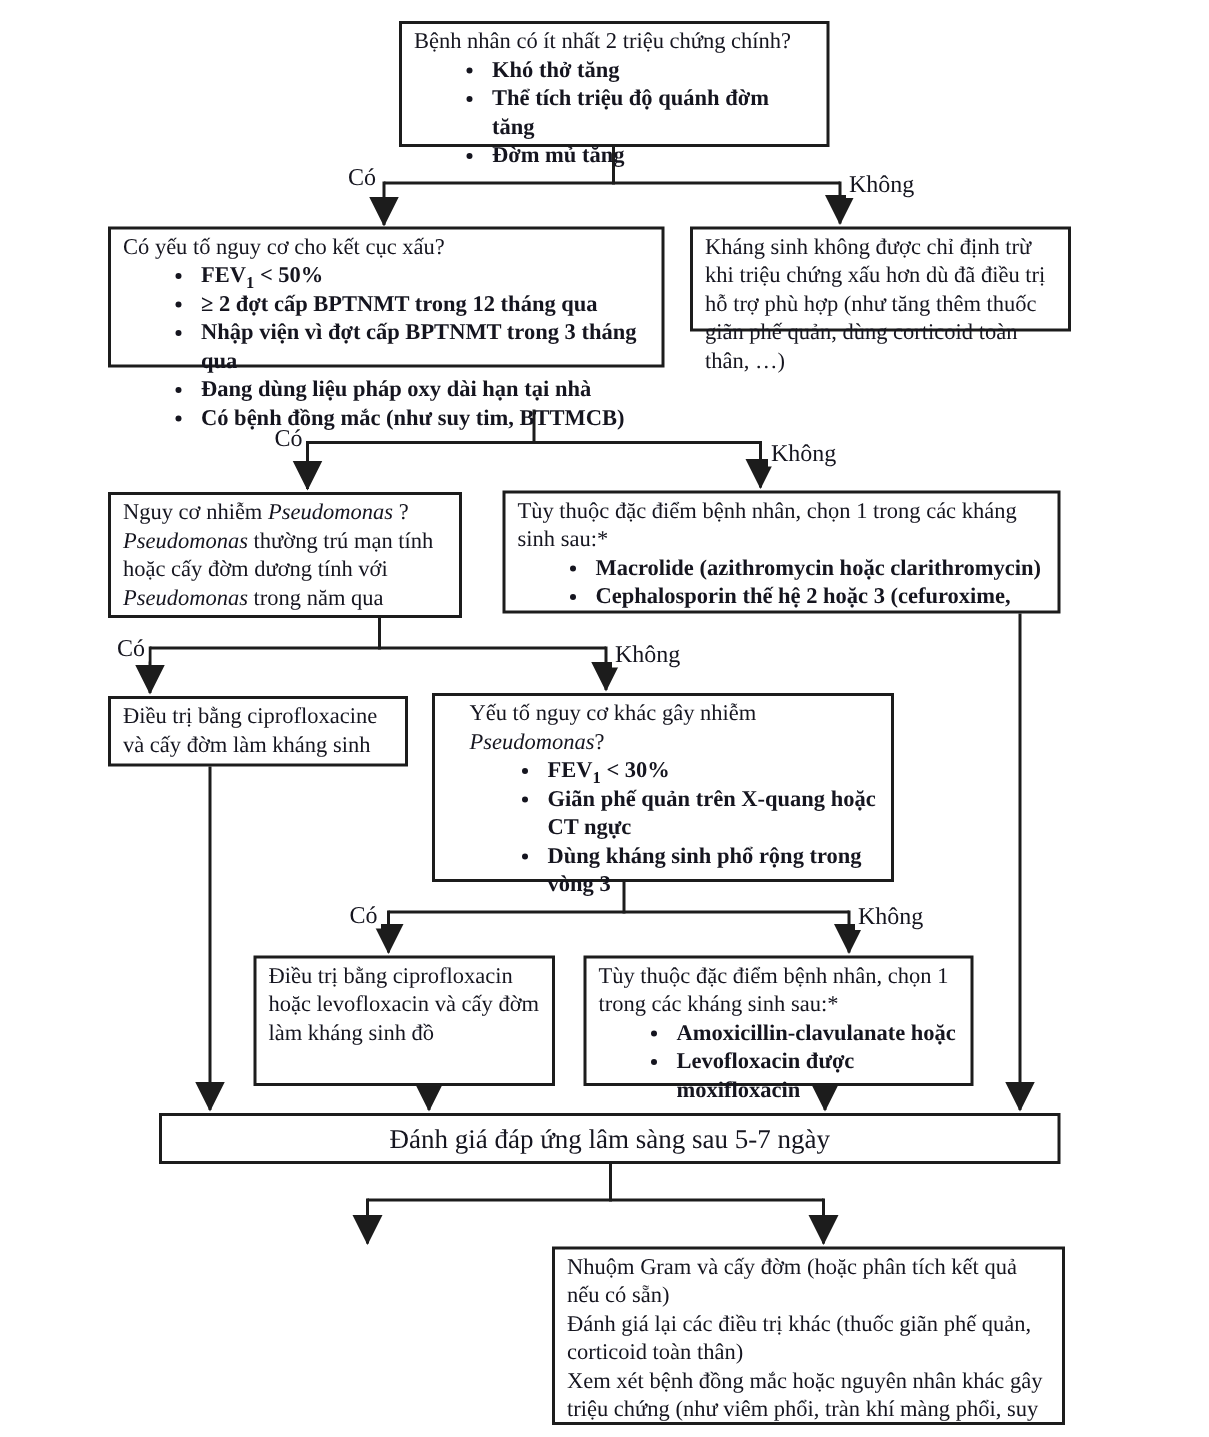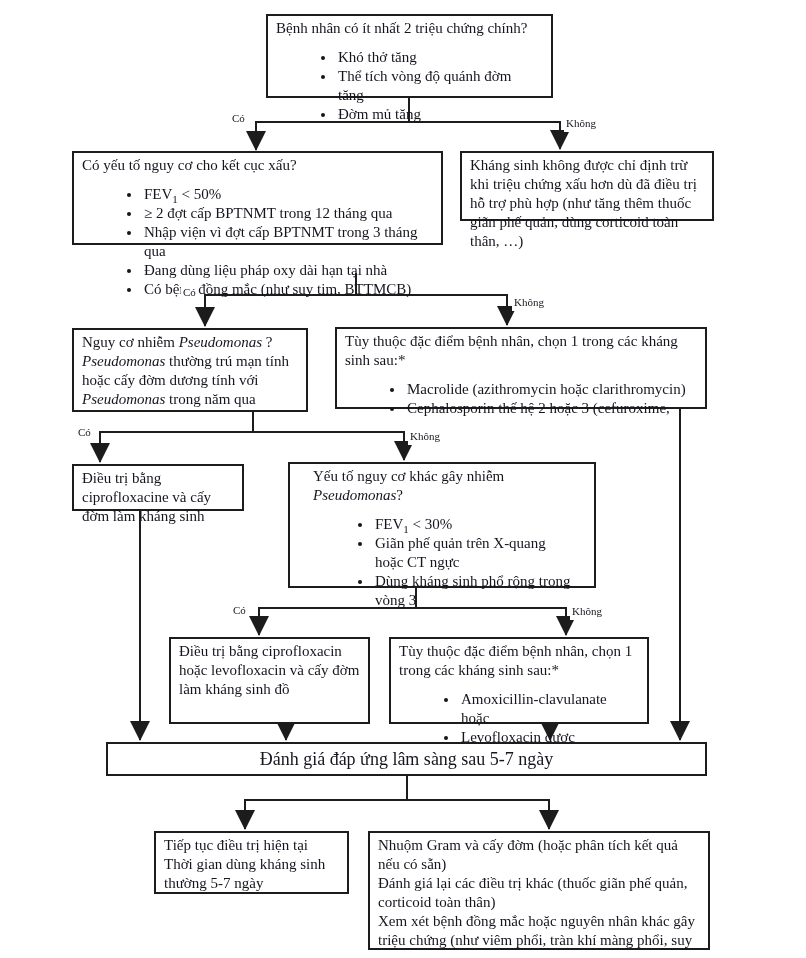--- a/index.html
+++ b/index.html
@@ -4,24 +4,24 @@
 <style>
   html,body{margin:0;padding:0;background:#ffffff;}
   body{width:806px;height:958px;position:relative;overflow:hidden;
        font-family:"Liberation Serif","DejaVu Serif",serif;color:#15151f;}
   #canvas{position:absolute;inset:0;width:806px;height:958px;}
   svg.wires{position:absolute;left:0;top:0;z-index:1;}
   .node{position:absolute;border:2px solid #1c1c1c;background:#ffffff;
         box-sizing:border-box;z-index:2;padding:3px 8px;font-size:15px;line-height:19px;}
   .node.overflowing{overflow:visible;background:transparent;}
   .node p{margin:0;}
-  .node ul{margin:10px;padding-left:50px;list-style:disc;}
+  .node ul{margin:0;padding-left:50px;list-style:disc;font-weight:bold;}
   .node li{padding-left:2px;}
   .it{font-style:italic;}
-  .branch-label{position:absolute;z-index:3;font-size:11px;line-height:17px;background:#fff;padding:0 2px;}
+  .branch-label{position:absolute;z-index:3;font-size:16px;line-height:17px;background:#fff;padding:0 2px;}
   .bar-text{display:flex;align-items:center;justify-content:center;text-align:center;padding:0 8px;}
   sub{font-size:11px;line-height:0;}
 </style>
 </head>
 <body>
 
 <div id="canvas">
 
   <svg class="wires" width="806" height="958" viewBox="0 0 806 958">
     <defs>
@@ -69,21 +69,21 @@
   <div class="branch-label" style="left:512px;top:294px;">Không</div>
   <div class="branch-label" style="left:76px;top:424px;">Có</div>
   <div class="branch-label" style="left:408px;top:428px;">Không</div>
   <div class="branch-label" style="left:231px;top:602px;">Có</div>
   <div class="branch-label" style="left:570px;top:603px;">Không</div>
 
   <div class="node" style="left:266px;top:14px;width:287px;height:84px;">
     <p>Bệnh nhân có ít nhất 2 triệu chứng chính?</p>
     <ul>
       <li>Khó thở tăng</li>
-      <li>Thể tích vòng độ quánh đờm tăng</li>
+      <li>Thể tích triệu độ quánh đờm tăng</li>
       <li>Đờm mủ tăng</li>
     </ul>
   </div>
 
   <div class="node" style="left:72px;top:151px;width:371px;height:94px;">
     <p>Có yếu tố nguy cơ cho kết cục xấu?</p>
     <ul>
       <li><span>FEV</span><sub>1</sub><span> &lt; 50%</span></li>
       <li>≥ 2 đợt cấp BPTNMT trong 12 tháng qua</li>
       <li>Nhập viện vì đợt cấp BPTNMT trong 3 tháng qua</li>
@@ -101,21 +101,21 @@
   </div>
 
   <div class="node" style="left:335px;top:327px;width:372px;height:82px;">
     <p>Tùy thuộc đặc điểm bệnh nhân, chọn 1 trong các kháng sinh sau:*</p>
     <ul>
       <li>Macrolide (azithromycin hoặc clarithromycin)</li>
       <li>Cephalosporin thế hệ 2 hoặc 3 (cefuroxime,</li>
     </ul>
   </div>
 
-  <div class="node" style="left:72px;top:464px;width:172px;height:47px;">
+  <div class="node" style="left:72px;top:464px;width:200px;height:47px;">
     <p>Điều trị bằng ciprofloxacine và cấy đờm làm kháng sinh</p>
   </div>
 
   <div class="node" style="left:288px;top:462px;width:308px;height:126px;padding-left:23px;">
     <p><span>Yếu tố nguy cơ khác gây nhiễm </span><br><span class="it">Pseudomonas</span><span>?</span></p>
     <ul>
       <li><span>FEV</span><sub>1</sub><span> &lt; 30%</span></li>
       <li>Giãn phế quản trên X-quang hoặc CT ngực</li>
       <li>Dùng kháng sinh phổ rộng trong vòng 3</li>
     </ul>
@@ -130,23 +130,20 @@
     <ul>
       <li>Amoxicillin-clavulanate hoặc</li>
       <li>Levofloxacin được moxifloxacin</li>
     </ul>
   </div>
 
   <div class="node bar-text" style="left:106px;top:742px;width:601px;height:34px;font-size:18px;">
     <p>Đánh giá đáp ứng lâm sàng sau 5-7 ngày</p>
   </div>
 
-  <div class="node" style="left:154px;top:831px;width:195px;height:63px;">
-    <p><span>Tiếp tục điều trị hiện tại</span><br><span>Thời gian dùng kháng sinh thường 5-7 ngày</span></p>
-  </div>
 
   <div class="node" style="left:368px;top:831px;width:342px;height:119px;">
     <p>Nhuộm Gram và cấy đờm (hoặc phân tích kết quả nếu có sẵn)</p>
     <p>Đánh giá lại các điều trị khác (thuốc giãn phế quản, corticoid toàn thân)</p>
     <p>Xem xét bệnh đồng mắc hoặc nguyên nhân khác gây triệu chứng (như viêm phổi, tràn khí màng phổi, suy</p>
   </div>
 
 </div>
 
 </body></html>

